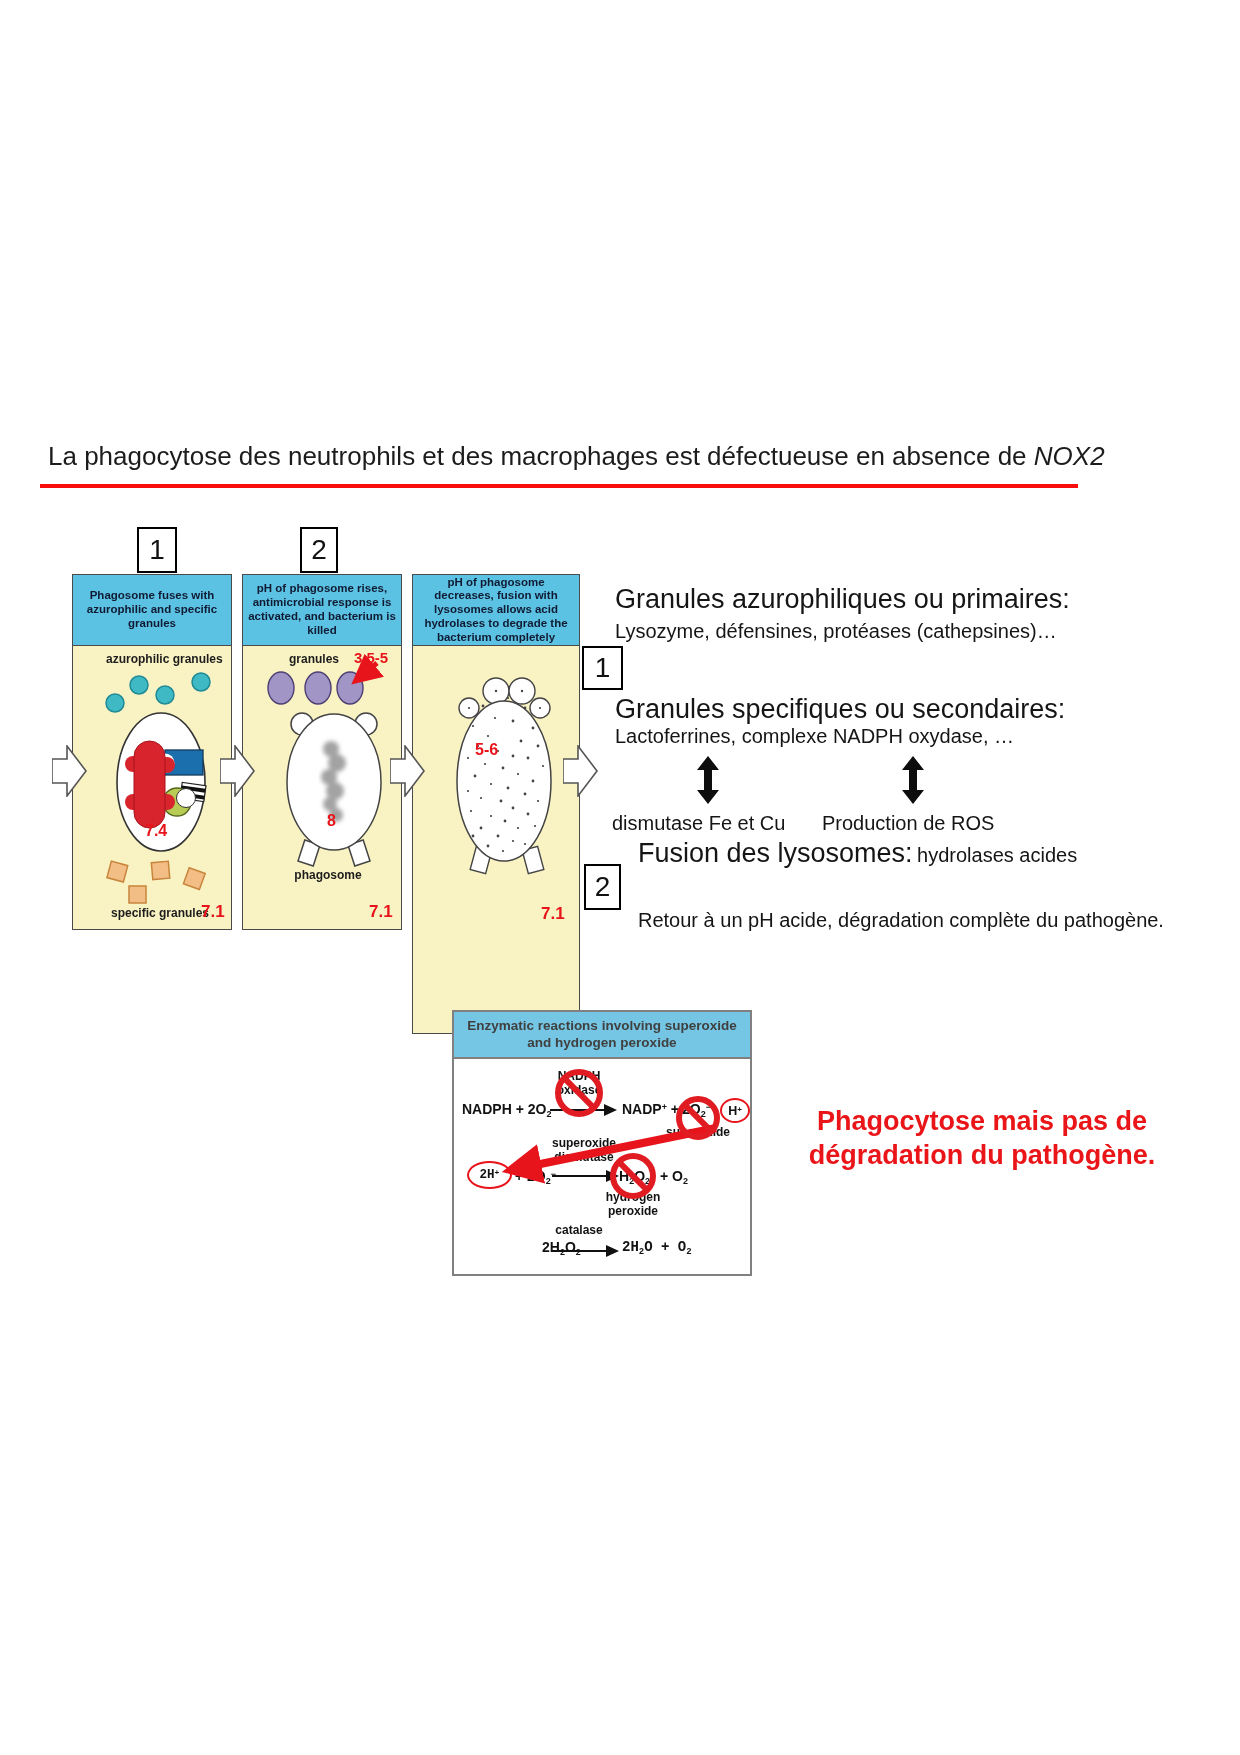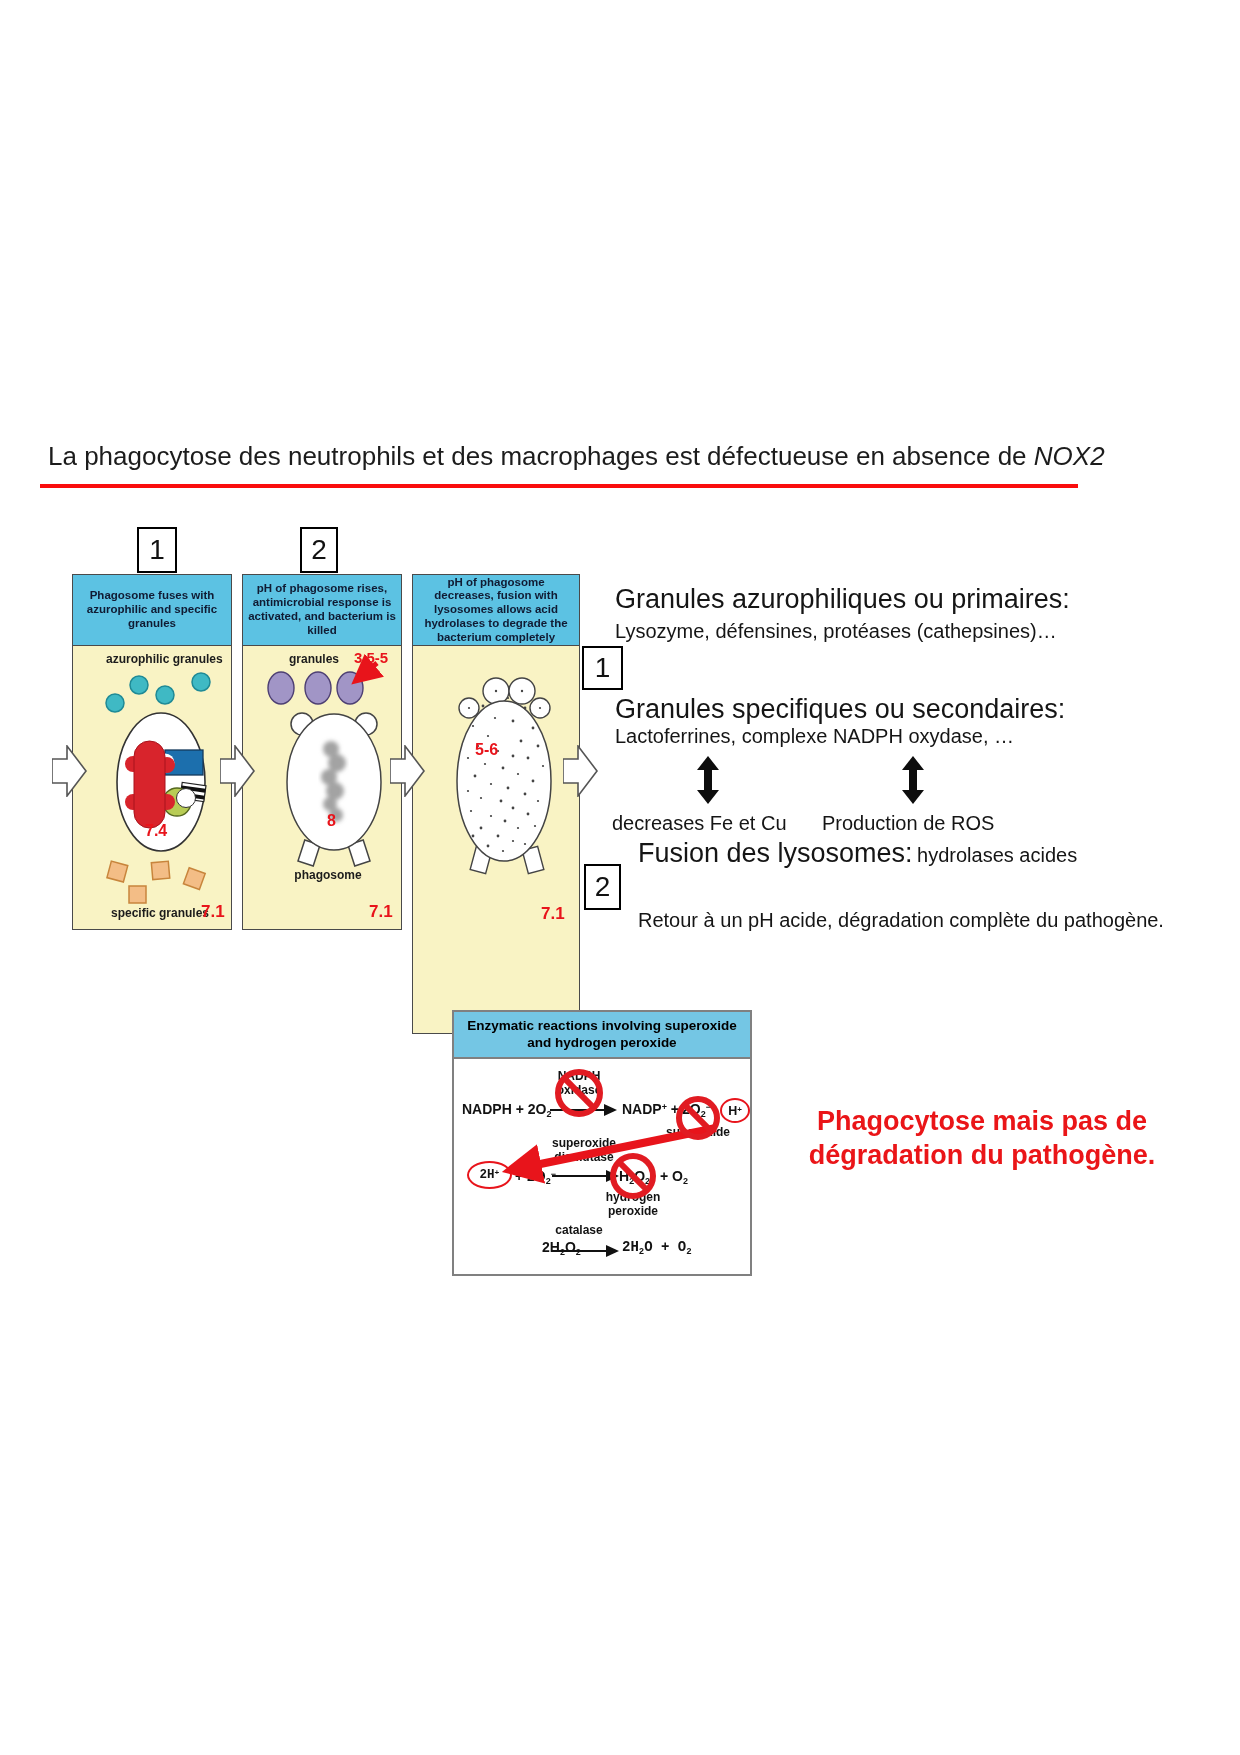--- a/index.html
+++ b/index.html
@@ -22,21 +22,21 @@
   .ph-big{position:absolute;font-size:16px;}
   .ph-corner{position:absolute;font-size:17px;}
   .h-main{font-size:27px;color:#151515;white-space:nowrap;}
   .h-sub{font-size:20px;color:#151515;white-space:nowrap;}
   .concl{width:380px;text-align:center;font-size:27px;font-weight:700;
          color:#ea1518;line-height:1.25;}
   
   .ebox{width:300px;height:266px;border:2px solid #808080;background:#fff;box-sizing:border-box;}
   .ebox-header{height:47px;background:#74c6e4;border-bottom:2px solid #808080;
       display:flex;align-items:center;justify-content:center;text-align:center;
-      font-weight:700;font-size:13.5px;line-height:1.25;color:#000000;box-sizing:border-box;padding:0 10px;}
+      font-weight:700;font-size:13.5px;line-height:1.25;color:#404040;box-sizing:border-box;padding:0 10px;}
   .chem{position:absolute;font-size:14px;font-weight:700;color:#121212;white-space:nowrap;z-index:2;}
   .chem sub{font-size:9px;vertical-align:-3px;}
   .chem sup{font-size:9px;vertical-align:4px;}
   .enz{position:absolute;font-size:12px;font-weight:600;color:#121212;
        text-align:center;line-height:1.15;white-space:nowrap;z-index:1;}
   .rarrow{position:absolute;z-index:2;}
   .nosign{position:absolute;border:6px solid #e11b22;border-radius:50%;
           box-sizing:border-box;z-index:4;}
   .nosign::before{content:'';position:absolute;left:-4px;top:50%;margin-top:-3px;
           width:calc(100% + 8px);height:6px;background:#e11b22;transform:rotate(45deg);}
@@ -237,21 +237,21 @@
     <polygon points="13,0 24,14 2,14" fill="#0d0d0d"></polygon>
     <rect x="9" y="12" width="8" height="24" fill="#0d0d0d"></rect>
     <polygon points="13,48 24,34 2,34" fill="#0d0d0d"></polygon>
   </svg>
   <svg class="abs" style="left:900px;top:756px;" width="26" height="48">
     <polygon points="13,0 24,14 2,14" fill="#0d0d0d"></polygon>
     <rect x="9" y="12" width="8" height="24" fill="#0d0d0d"></rect>
     <polygon points="13,48 24,34 2,34" fill="#0d0d0d"></polygon>
   </svg>
 
-  <div class="abs h-sub" style="left:612px;top:812px;">decreases Fe et Cu</div>
+  <div class="abs h-sub" style="left:612px;top:812px;">dismutase Fe et Cu</div>
   <div class="abs h-sub" style="left:822px;top:812px;">Production de ROS</div>
 
   <div class="abs badge" style="left:584px;top:864px;width:37px;height:46px;">2</div>
   <div class="abs" style="left:638px;top:838px;white-space:nowrap;text-align:center;">
     <span class="h-main">Fusion des lysosomes:</span>
     <span class="h-sub">hydrolases acides</span>
   </div>
   <div class="abs h-sub" style="left:638px;top:909px;">Retour à un pH acide, dégradation complète du pathogène.</div>
 
   <div class="abs ebox" style="left:452px;top:1010px;">

